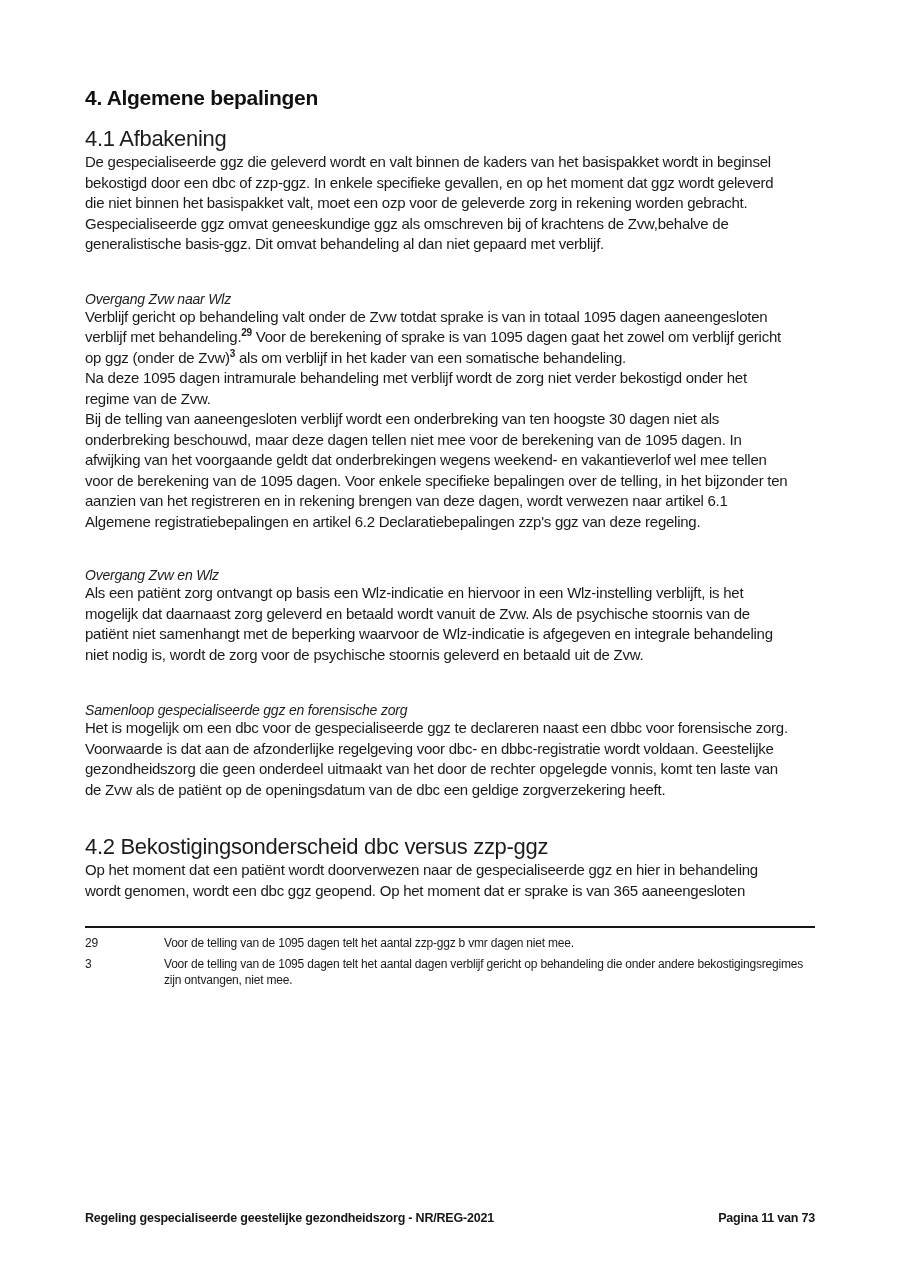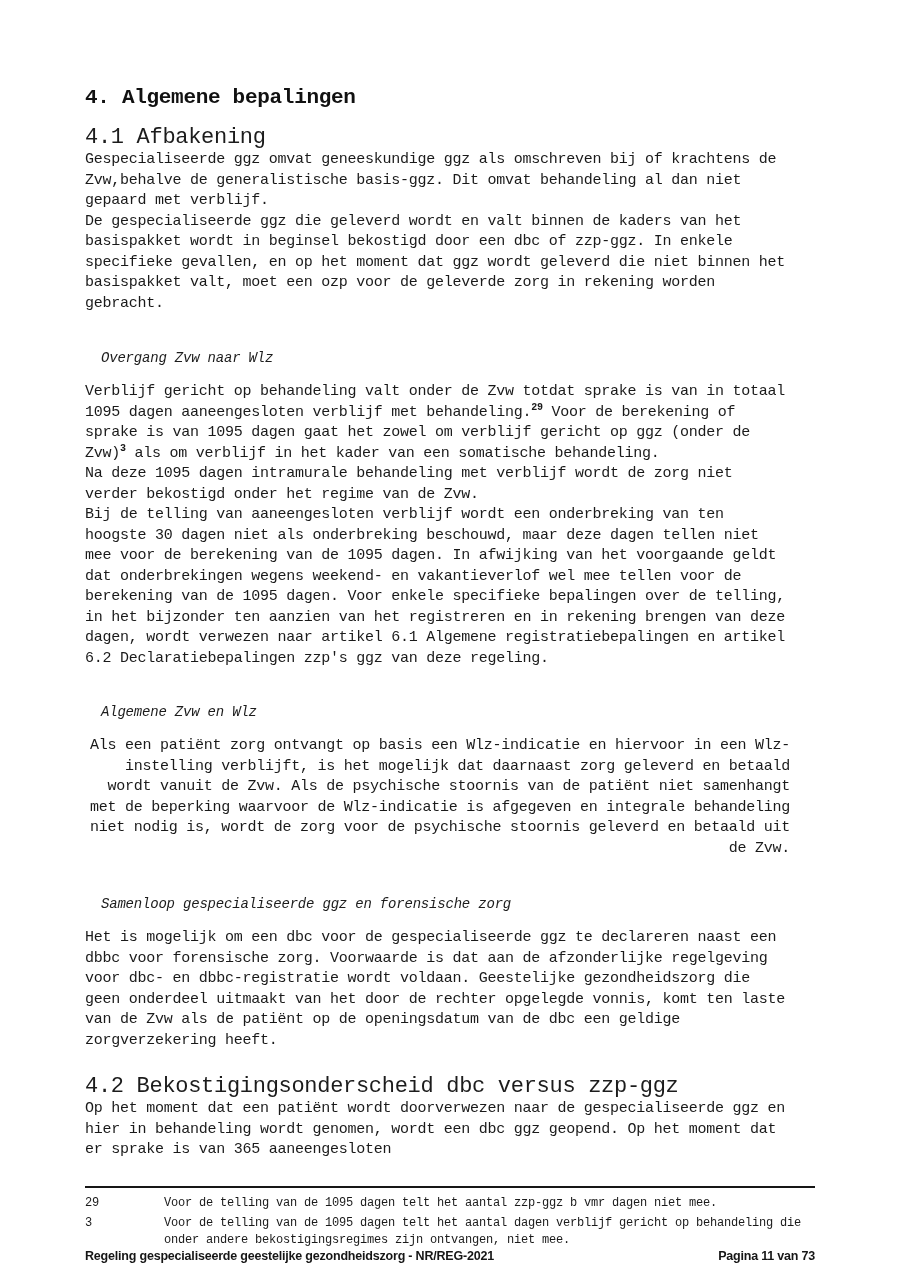--- a/index.html
+++ b/index.html
@@ -4,46 +4,46 @@
 <style>
   html, body { margin:0; padding:0; background:#ffffff; }
   .page {
     position:relative;
     width:900px; height:1273px;
     background:#ffffff;
     font-family:"Liberation Sans", sans-serif;
     color:#1a1a1a;
     overflow:hidden;
   }
-  .content { padding:86px 85px 0 85px; box-sizing:border-box;font-family:Liberation Mono, monospace; }
+  .content { padding:86px 85px 0 85px; box-sizing:border-box; }
 
   .h1 {
     margin:0; font-size:21px; font-weight:700; letter-spacing:-0.3px; color:#111;
   }
   .h2 {
     margin:0; font-size:22px; font-weight:400; letter-spacing:-0.3px; color:#1c1c1c;
   }
   .h2-41 { margin-top:16px; }
-  .h2-42 { margin-top:23px; }
+  .h2-42 { margin-top:34px; }
 
   p.body {
     margin:0; max-width:705px;
     font-size:15px; line-height:20.5px; letter-spacing:-0.25px;
   }
   .p-intro1 { margin-top:20px; }
   .p-intro2 { margin-top:8px; }
   .p-sup    { margin-top:12px; line-height:25px; }
   .p-na     { margin-top:32px; }
   .p-telling{ margin-top:35px; }
-  .p-wlz    { margin-top:10px;text-align:right; }
+  .p-wlz    { margin-top:10px; }
   .p-forens { margin-top:9px; }
   .p-42     { margin-top:22px; }
 
   .subhead {
-    margin:16px; font-style:italic; font-size:14px; font-weight:400;
+    margin:0; font-style:italic; font-size:14px; font-weight:400;
     letter-spacing:-0.2px; color:#1c1c1c;
   }
   .sh-overgang  { margin-top:36px; }
   .sh-samen1    { margin-top:35px; }
   .sh-samen2    { margin-top:37px; }
 
   sup.fnref {
     font-size:10px; font-weight:600; line-height:0;
     vertical-align:super; letter-spacing:-0.3px;
   }
@@ -55,48 +55,48 @@
   .footnotes {
     margin-top:7px; font-size:12px; line-height:16.5px; letter-spacing:-0.2px;
     max-width:730px;
   }
   .fn-item { display:flex; }
   .fn-item + .fn-item { margin-top:4px; }
   .fn-num { flex:0 0 35px; }
   .fn-text { flex:1;margin-left:44px; }
 
   .footer {
-    position:absolute; left:85px; right:85px; top:1249px;
+    position:absolute; left:85px; right:85px; top:1211px;
     display:flex; justify-content:space-between; align-items:baseline;
     font-size:12.5px; font-weight:700; letter-spacing:-0.2px; color:#161616;
   }
 </style>
 </head>
 <body>
 
 <div class="page">
   <div class="content">
 
     <h1 class="h1">4. Algemene bepalingen</h1>
 
     <h2 class="h2 h2-41">4.1 Afbakening</h2>
 
+    <p class="body p-intro2">De gespecialiseerde ggz die geleverd wordt en valt binnen de kaders van het basispakket wordt in beginsel bekostigd door een dbc of zzp-ggz. In enkele specifieke gevallen, en op het moment dat ggz wordt geleverd die niet binnen het basispakket valt, moet een ozp voor de geleverde zorg in rekening worden gebracht.</p>
+
     <p class="body p-intro1">Gespecialiseerde ggz omvat geneeskundige ggz als omschreven bij of krachtens de Zvw,behalve de generalistische basis-ggz. Dit omvat behandeling al dan niet gepaard met verblijf.</p>
-
-    <p class="body p-intro2">De gespecialiseerde ggz die geleverd wordt en valt binnen de kaders van het basispakket wordt in beginsel bekostigd door een dbc of zzp-ggz. In enkele specifieke gevallen, en op het moment dat ggz wordt geleverd die niet binnen het basispakket valt, moet een ozp voor de geleverde zorg in rekening worden gebracht.</p>
 
     <p class="subhead sh-overgang">Overgang Zvw naar Wlz</p>
 
     <p class="body p-sup"><span>Verblijf gericht op behandeling valt onder de Zvw totdat sprake is van in totaal 1095 dagen aaneengesloten verblijf met behandeling.</span><sup class="fnref">29</sup><span> Voor de berekening of sprake is van 1095 dagen gaat het zowel om verblijf gericht op ggz (onder de Zvw)</span><sup class="fnref">3</sup><span> als om verblijf in het kader van een somatische behandeling.</span></p>
 
     <p class="body p-na">Na deze 1095 dagen intramurale behandeling met verblijf wordt de zorg niet verder bekostigd onder het regime van de Zvw.</p>
 
     <p class="body p-telling">Bij de telling van aaneengesloten verblijf wordt een onderbreking van ten hoogste 30 dagen niet als onderbreking beschouwd, maar deze dagen tellen niet mee voor de berekening van de 1095 dagen. In afwijking van het voorgaande geldt dat onderbrekingen wegens weekend- en vakantieverlof wel mee tellen voor de berekening van de 1095 dagen. Voor enkele specifieke bepalingen over de telling, in het bijzonder ten aanzien van het registreren en in rekening brengen van deze dagen, wordt verwezen naar artikel 6.1 Algemene registratiebepalingen en artikel 6.2 Declaratiebepalingen zzp's ggz van deze regeling.</p>
 
-    <p class="subhead sh-samen1">Algemene Zvw en Wlz</p>
+    <p class="subhead sh-samen1">Overgang Zvw en Wlz</p>
 
     <p class="body p-wlz">Als een patiënt zorg ontvangt op basis een Wlz-indicatie en hiervoor in een Wlz-instelling verblijft, is het mogelijk dat daarnaast zorg geleverd en betaald wordt vanuit de Zvw. Als de psychische stoornis van de patiënt niet samenhangt met de beperking waarvoor de Wlz-indicatie is afgegeven en integrale behandeling niet nodig is, wordt de zorg voor de psychische stoornis geleverd en betaald uit de Zvw.</p>
 
     <p class="subhead sh-samen2">Samenloop gespecialiseerde ggz en forensische zorg</p>
 
     <p class="body p-forens">Het is mogelijk om een dbc voor de gespecialiseerde ggz te declareren naast een dbbc voor forensische zorg. Voorwaarde is dat aan de afzonderlijke regelgeving voor dbc- en dbbc-registratie wordt voldaan. Geestelijke gezondheidszorg die geen onderdeel uitmaakt van het door de rechter opgelegde vonnis, komt ten laste van de Zvw als de patiënt op de openingsdatum van de dbc een geldige zorgverzekering heeft.</p>
 
     <h2 class="h2 h2-42">4.2 Bekostigingsonderscheid dbc versus zzp-ggz</h2>
 
     <p class="body p-42">Op het moment dat een patiënt wordt doorverwezen naar de gespecialiseerde ggz en hier in behandeling wordt genomen, wordt een dbc ggz geopend. Op het moment dat er sprake is van 365 aaneengesloten</p>

